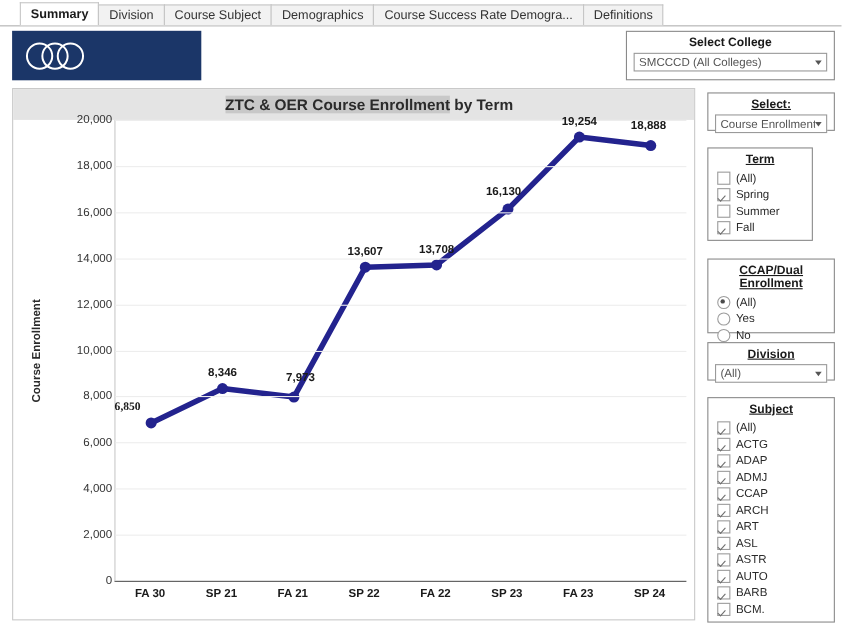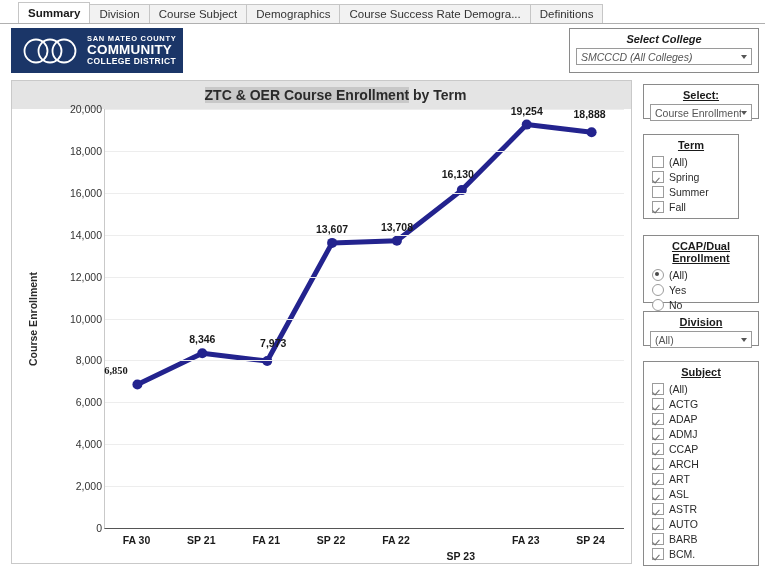--- a/index.html
+++ b/index.html
@@ -262,25 +262,20 @@
     <div class="tab">Course Success Rate Demogra...</div>
     <div class="tab">Definitions</div>
   </div>
 
 <div class="logo-box">
   <svg class="rings" width="60" height="28" viewBox="0 0 60 28">
     <circle cx="15" cy="14" r="11.5" fill="none" stroke="#ffffff" stroke-width="1.8"></circle>
     <circle cx="29" cy="14" r="11.5" fill="none" stroke="#ffffff" stroke-width="1.8"></circle>
     <circle cx="43" cy="14" r="11.5" fill="none" stroke="#ffffff" stroke-width="1.8"></circle>
   </svg>
-  <div class="logo-text">
-    <div class="logo-l1">SAN MATEO COUNTY</div>
-    <div class="logo-l2">COMMUNITY</div>
-    <div class="logo-l3">COLLEGE DISTRICT</div>
-  </div>
 </div>
 
 <div class="chart-panel">
   <div class="chart-titlebar">
     <div class="chart-title">
       <span class="hl">ZTC &amp; OER Course Enrollment</span><span> by Term</span>
     </div>
   </div>
   <div class="plotwrap">
     <div class="ylabel">
@@ -329,28 +324,28 @@
         <div class="dlabel" style="left: 352.812px; top: 71.0765px;">16,130</div>
         <div class="dlabel" style="left: 421.688px; top: 7.6287px;">19,254</div>
         <div class="dlabel" style="left: 484.562px; top: 11.2964px;">18,888</div>
       </div>
     <div class="xaxis" id="xaxis">
         <div class="xtick" style="left: 32.4375px;">FA 30</div>
         <div class="xtick" style="left: 97.3125px;">SP 21</div>
         <div class="xtick" style="left: 162.188px;">FA 21</div>
         <div class="xtick" style="left: 227.062px;">SP 22</div>
         <div class="xtick" style="left: 291.938px;">FA 22</div>
-        <div class="xtick" style="left: 356.812px; margin-top: 16px;">SP 23</div>
+        <div class="xtick" style="left: 356.812px;">SP 23</div>
         <div class="xtick" style="left: 421.688px;">FA 23</div>
         <div class="xtick" style="left: 486.562px;">SP 24</div>
       </div>
   </div>
 </div>
 
-<div class="fbox" style="left:569px; top:28px; width:190px; height:45px;font-style:italic;">
+<div class="fbox" style="left:569px; top:28px; width:190px; height:45px;">
   <div class="fhead">Select College</div>
   <div class="select">
     <span class="txt">SMCCCD (All Colleges)</span>
     <span class="caret"></span>
   </div>
 </div>
 
 <div class="fbox" style="left:643px; top:84px; width:116px; height:35px;">
   <div class="fhead u">Select:</div>
   <div class="select">

